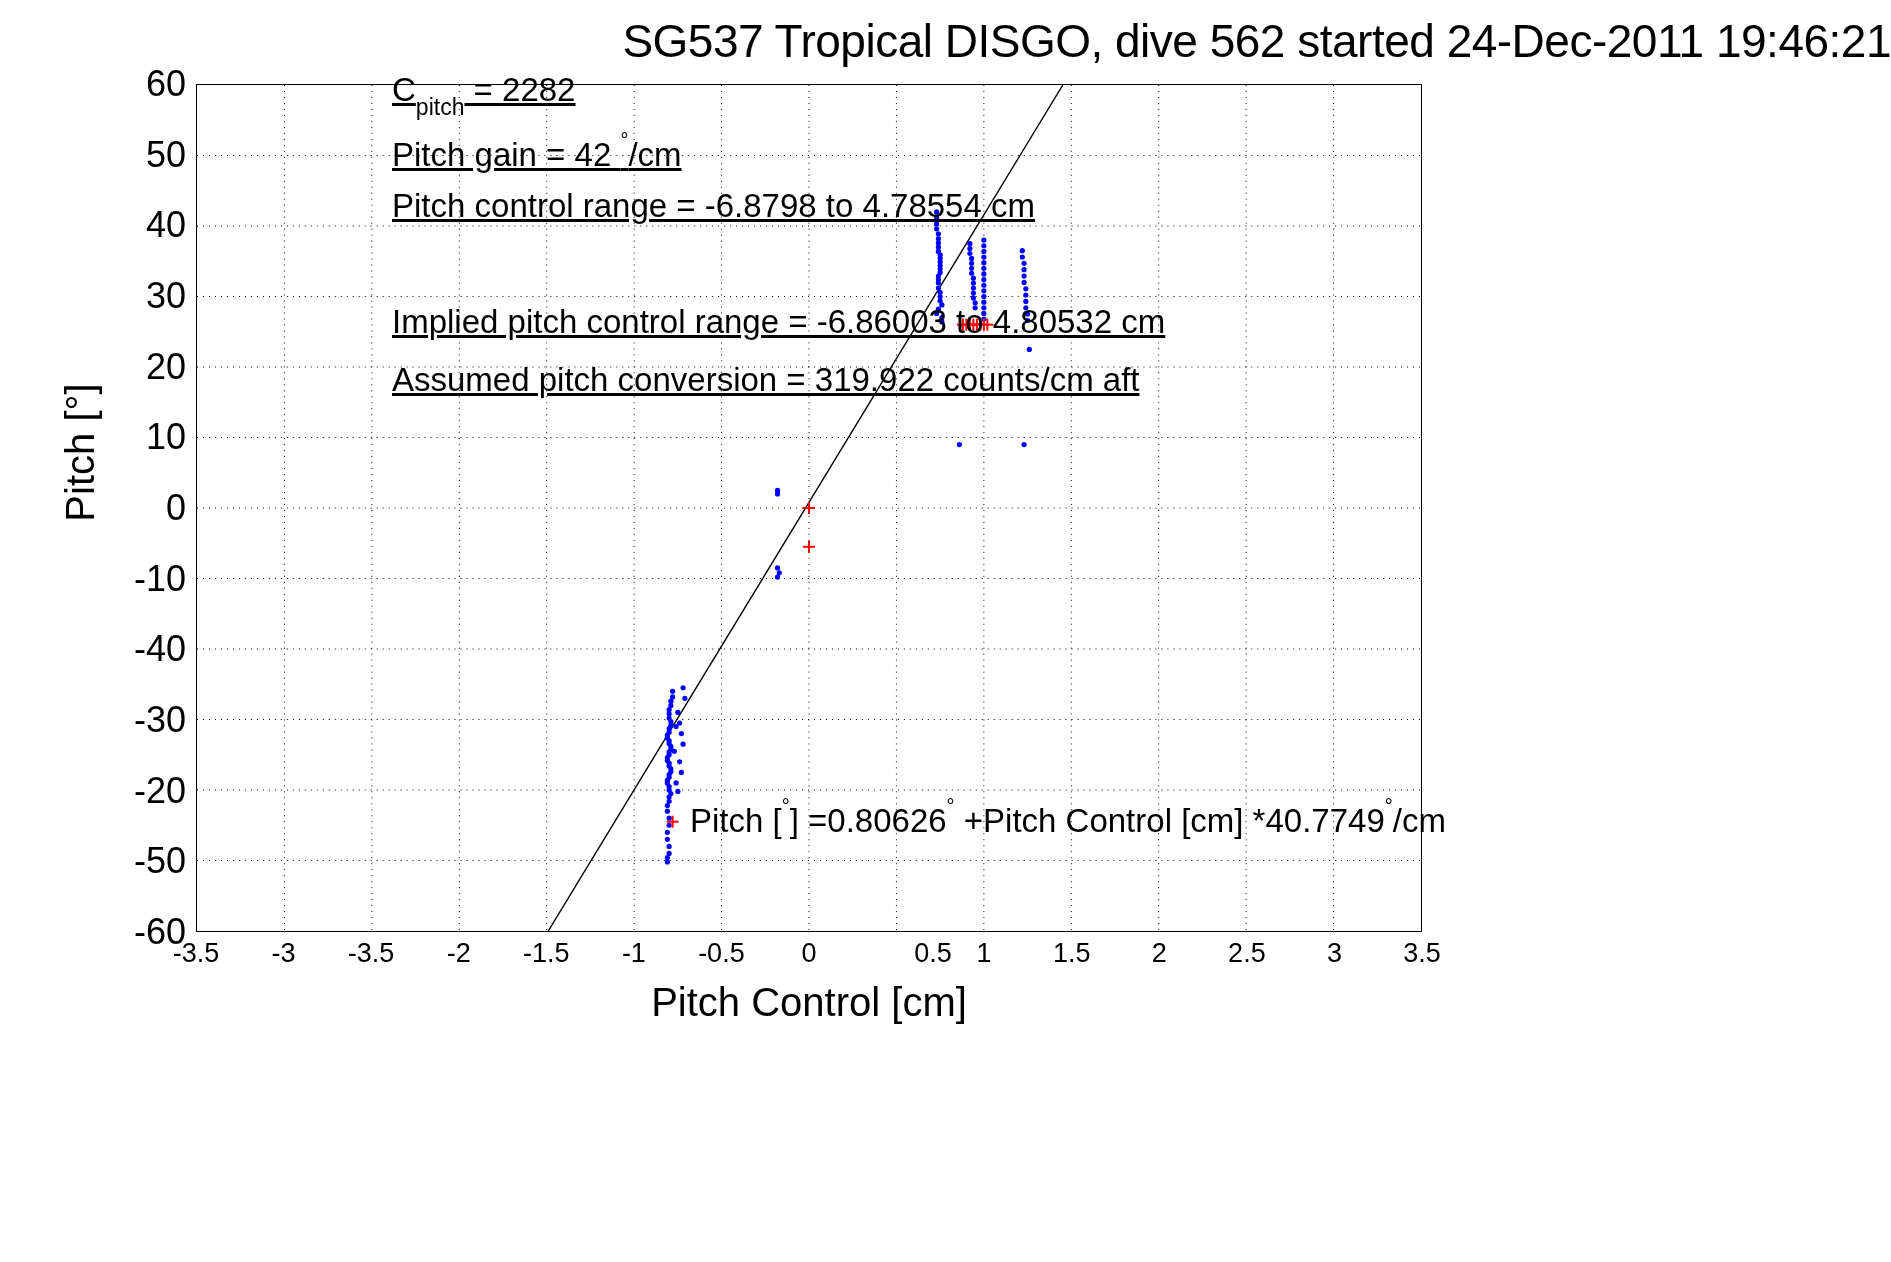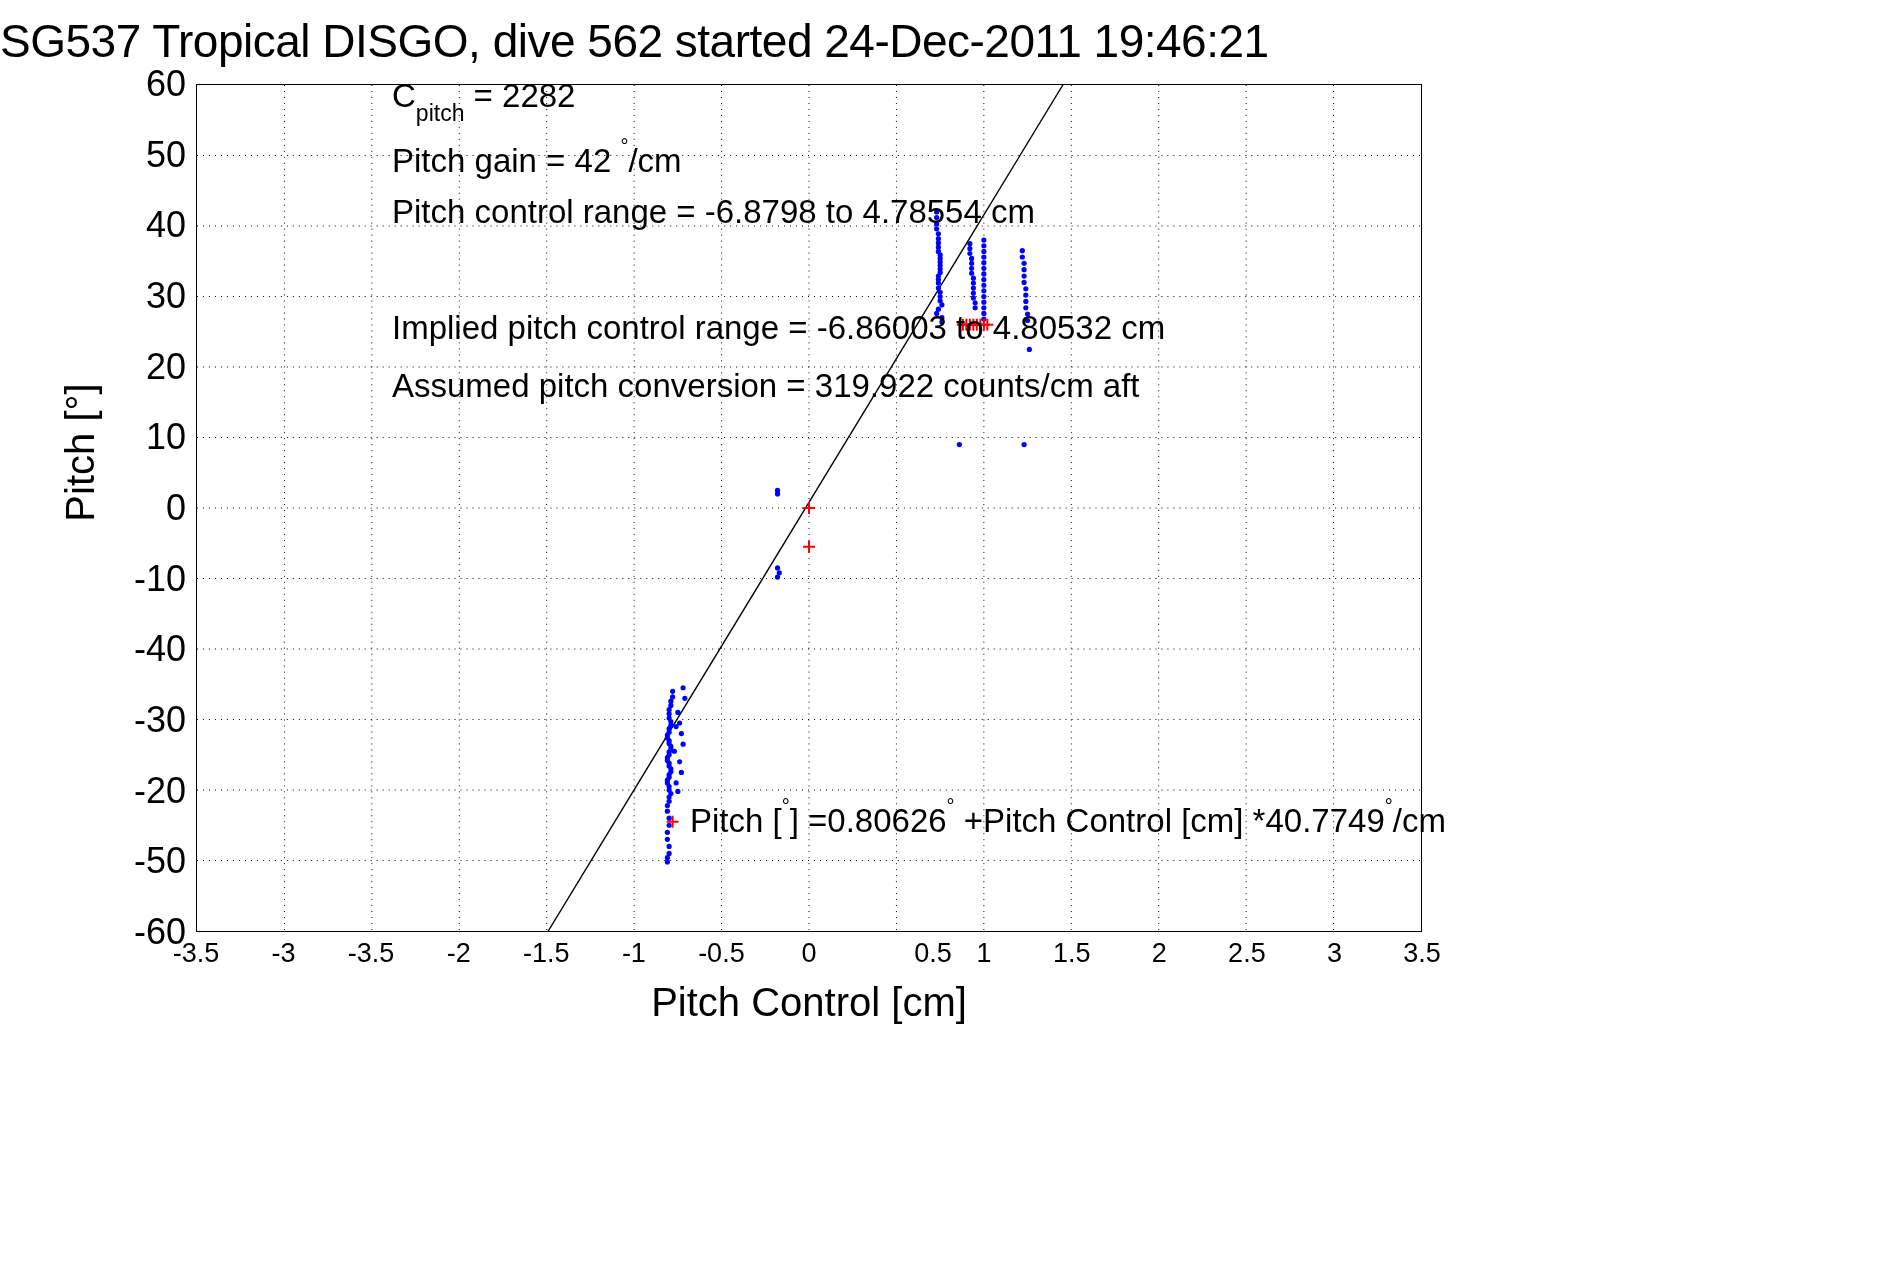--- a/index.html
+++ b/index.html
@@ -22,21 +22,21 @@
     width: 1891px;
     height: 1262px;
   }
 
   
   #plot-title {
     position: absolute;
     left: 0;
     top: 14px;
     width: 1891px;
-    text-align: left;
+    text-align: right;
     font-size: 46px;
     font-family: "Liberation Sans", sans-serif;
     letter-spacing: -0.5px;
     white-space: nowrap;
     color: #000;
   }
 
   
   
   #axes {
@@ -112,23 +112,24 @@
     width: 1226px;
     text-align: center;
     font-size: 40px;
     white-space: nowrap;
   }
 
   
   .annot {
     position: absolute;
     font-size: 33px;
-    line-height: 47px;
+    line-height: 35px;
     white-space: nowrap;
     color: #000;
+    text-decoration: underline;
   }
   .annot .sub {
     font-size: 23px;
     vertical-align: sub;
     position: relative;
     top: 6px;
   }
   .annot .deg {
     font-size: 20px;
     vertical-align: super;

